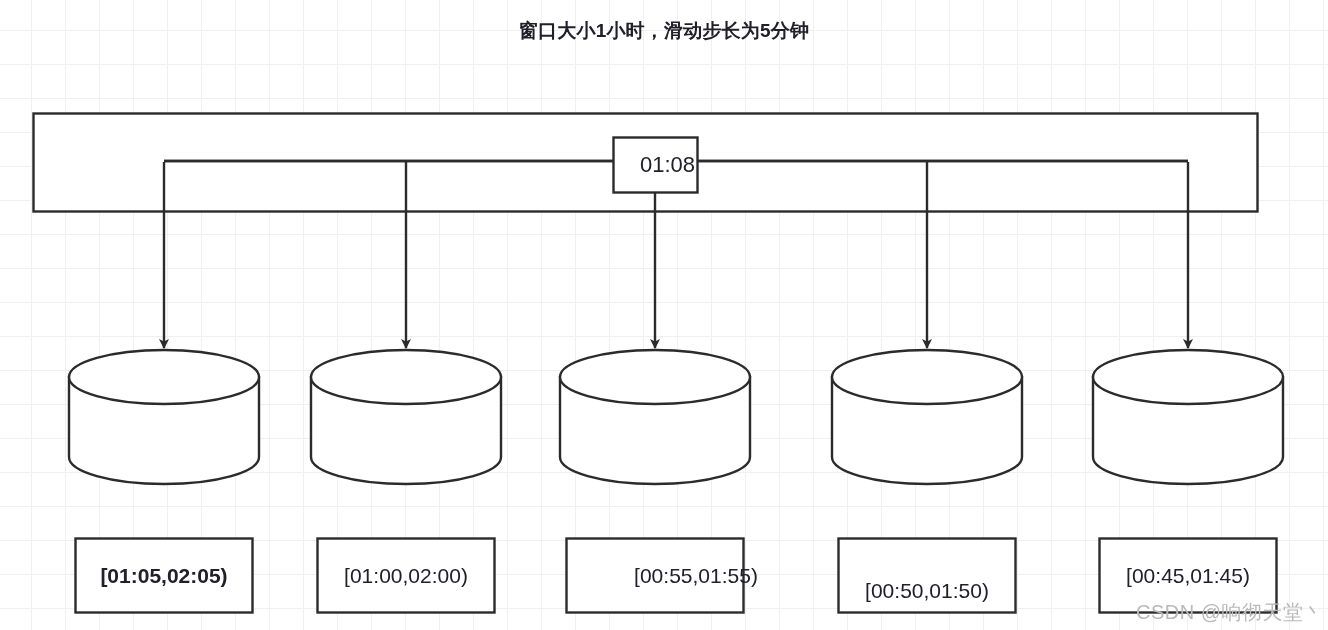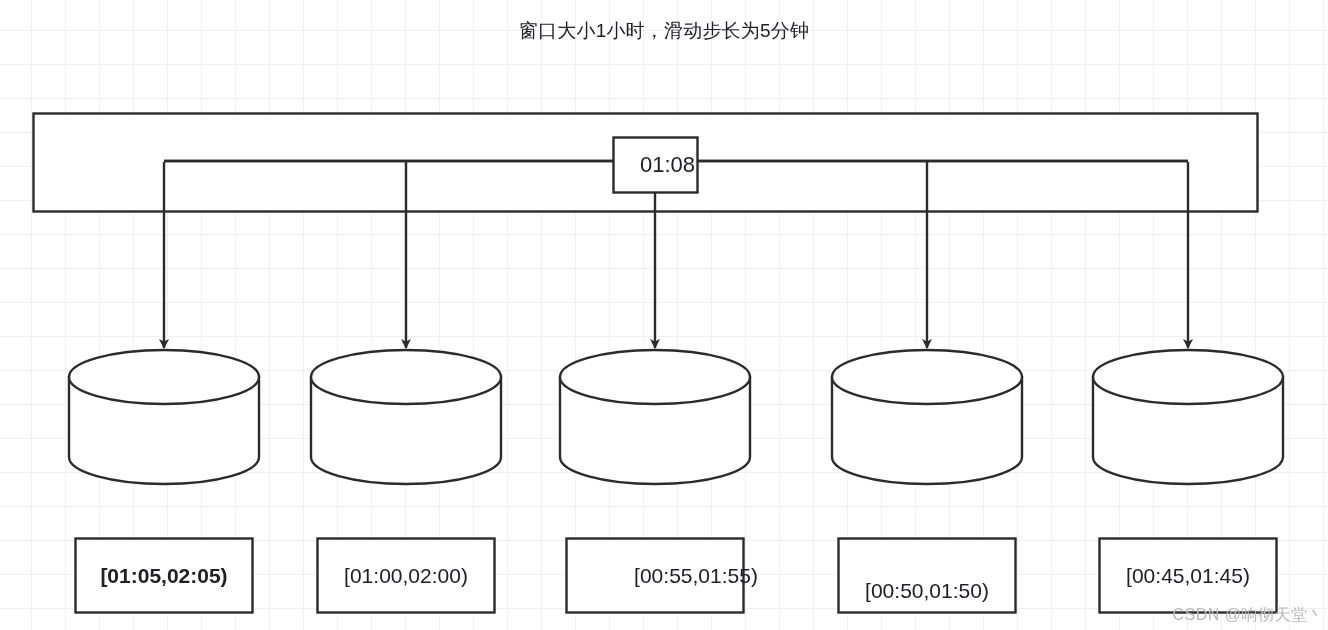--- a/index.html
+++ b/index.html
@@ -32,20 +32,21 @@
   .diagram-title {
     position: absolute;
     left: 0;
     top: 18px;
     width: 1328px;
     text-align: center;
     font-size: 19px;
     color: #20202a;
     letter-spacing: 0.2px;
     white-space: nowrap;
+    font-weight: bold;
   }
   .node-label {
     position: absolute;
     display: flex;
     align-items: center;
     justify-content: center;
     font-size: 21px;
     color: #20202a;
     white-space: nowrap;
     pointer-events: none;
@@ -54,21 +55,21 @@
     left: 613px;
     top: 137px;
     width: 109px;
     height: 56px;
     font-size: 22px;
   }
   .watermark {
     position: absolute;
     right: 4px;
     bottom: 4px;
-    font-size: 16px;
+    font-size: 20px;
     color: #b9b9b9;
     white-space: nowrap;
     letter-spacing: 0.5px;
     margin-top: 17px;
   }
 </style>
 </head>
 <body>
 
 <div id="canvas">

